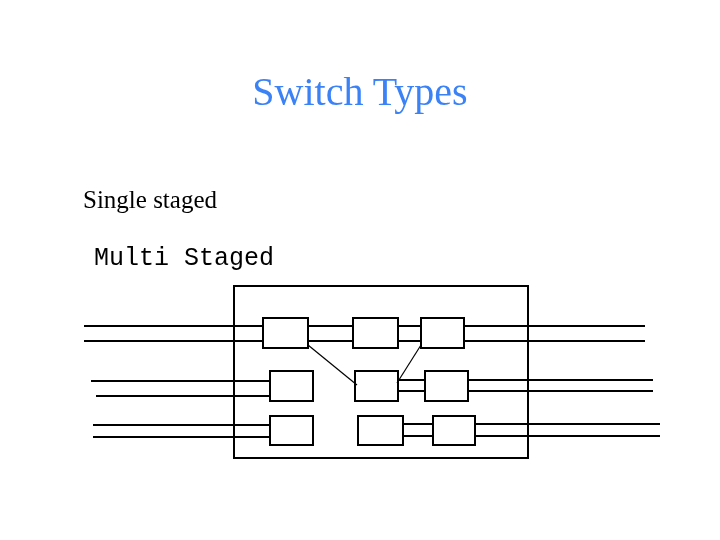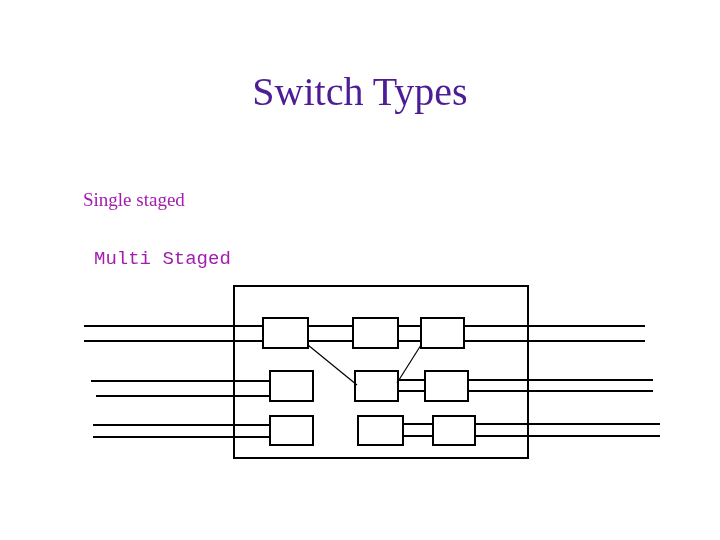--- a/index.html
+++ b/index.html
@@ -19,31 +19,31 @@
   #slide-title {
     position: absolute;
     left: 0;
     top: 68px;
     width: 720px;
     text-align: center;
     font-family: "Liberation Serif", "DejaVu Serif", serif;
     font-size: 40px;
     line-height: 48px;
     font-weight: normal;
-    color: #4c1d95;
+    color: #3b82f6;
     letter-spacing: 0px;
     white-space: nowrap;
   }
   .bullet {
     position: absolute;
     font-family: "Liberation Serif", "DejaVu Serif", serif;
-    font-size: 19px;
+    font-size: 25px;
     line-height: 22px;
     font-weight: normal;
-    color: #a21caf;
+    color: #000000;
     white-space: nowrap;
   }
   #bullet-single {
     left: 83px;
     top: 189px;
   }
   #bullet-multi {
     left: 94px;
     top: 248px;
     font-family: Liberation Mono, monospace;

